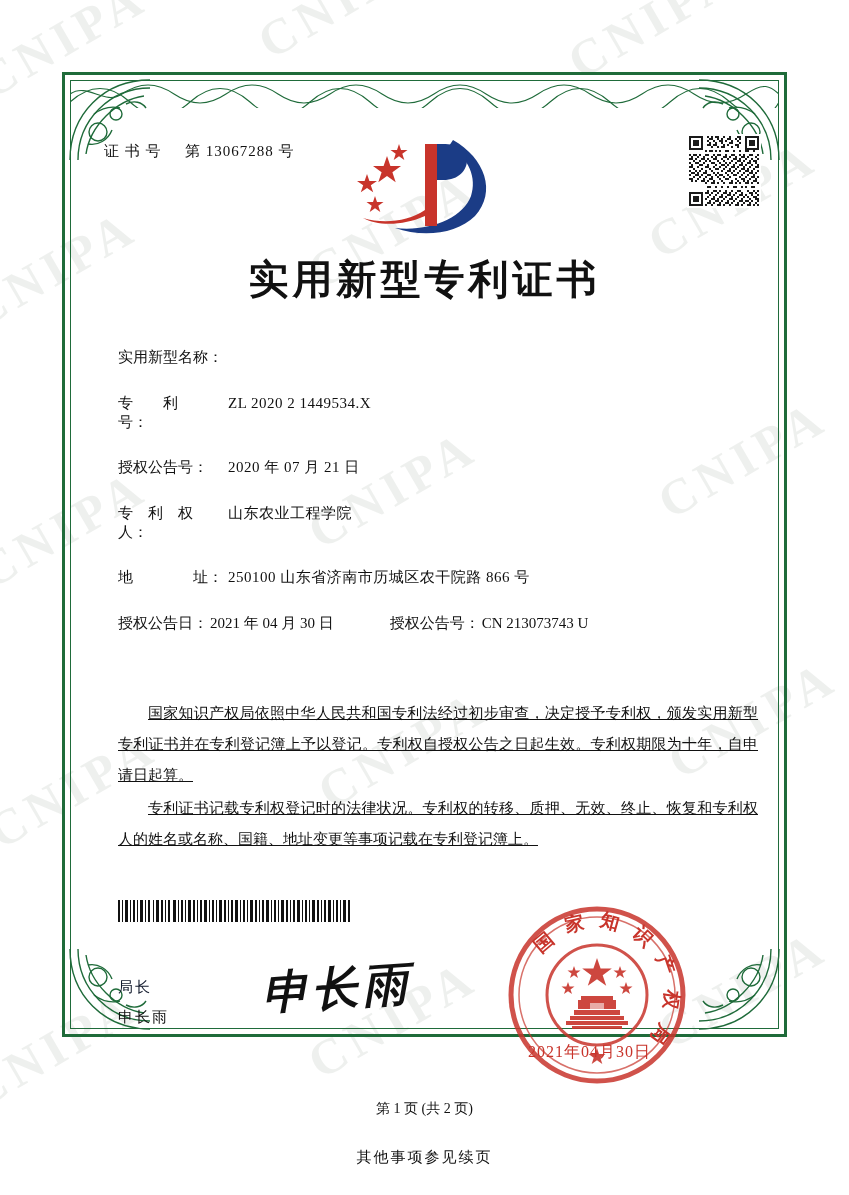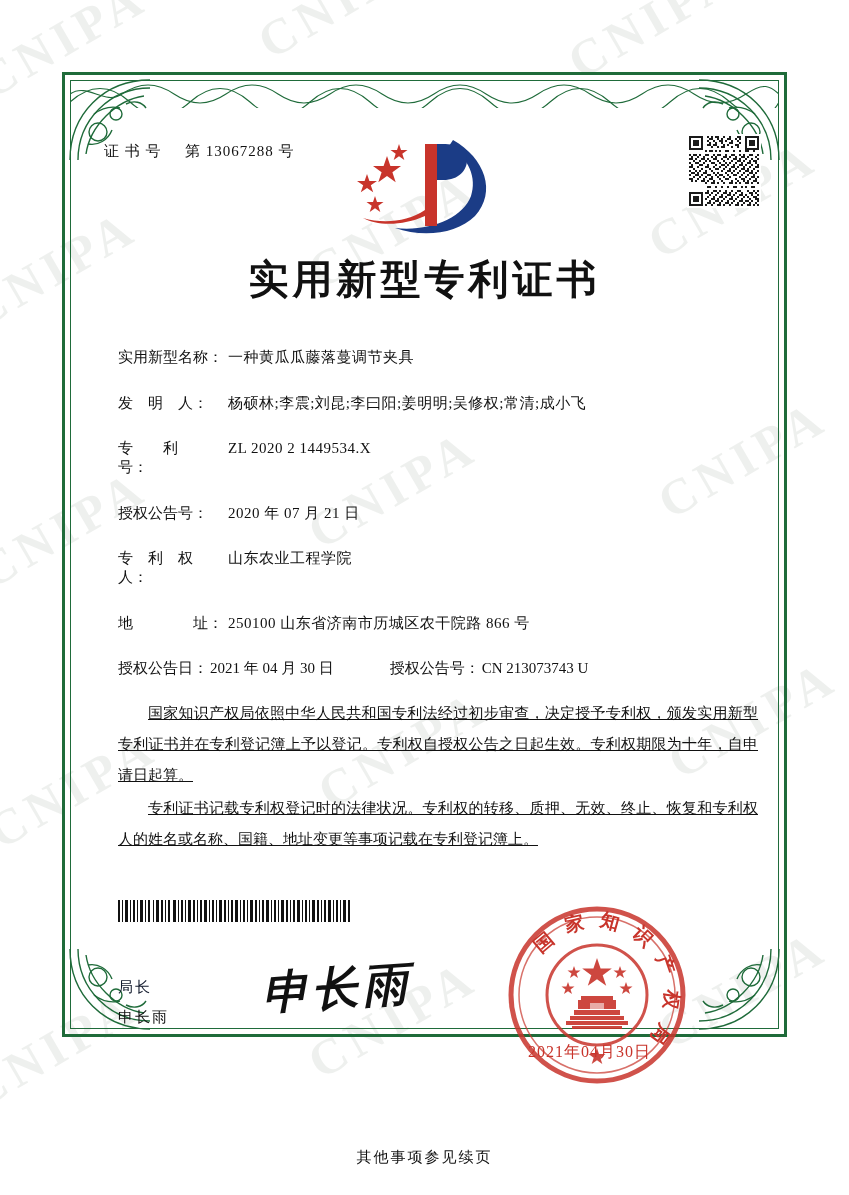--- a/index.html
+++ b/index.html
@@ -563,29 +563,22 @@
   </div>
 
   <div class="title">实用新型专利证书</div>
 
   <div class="fields">
 
     <div class="row">
       <div class="lbl nospread" style="width:110px;flex:0 0 110px;">
         <span>实用新型名称</span><span>：</span>
       </div>
-      <div class="val">一种黄瓜瓜藤落蔓调节夹具</div>
     </div>
 
-    <div class="row">
-      <div class="lbl nospread" style="width:110px;flex:0 0 110px;">
-        <span>发　明　人</span><span>：</span>
-      </div>
-      <div class="val">杨硕林;李震;刘昆;李曰阳;姜明明;吴修权;常清;成小飞</div>
-    </div>
 
     <div class="row">
       <div class="lbl nospread" style="width:110px;flex:0 0 110px;">
         <span>专　　利　　号</span><span>：</span>
       </div>
       <div class="val">ZL 2020 2 1449534.X</div>
     </div>
 
     <div class="row">
       <div class="lbl nospread" style="width:110px;flex:0 0 110px;">
@@ -732,15 +725,16 @@
         <textPath href="#ringpath" startOffset="10%">国家知识产权局</textPath>
       </text>
 
       <g fill="#c8342b" opacity="0.9">
         <polygon points="95,148 97,154 103.5,154 98.3,157.8 100.3,164 95,160.2 89.7,164 91.7,157.8 86.5,154 93,154"></polygon>
       </g>
     </svg>
   </div>
   <div class="seal-date">2021年04月30日</div>
 
+  <div class="page-no">第 1 页 (共 2 页)</div>
   <div class="note">其他事项参见续页</div>
 
 </div>
 
 </body></html>

